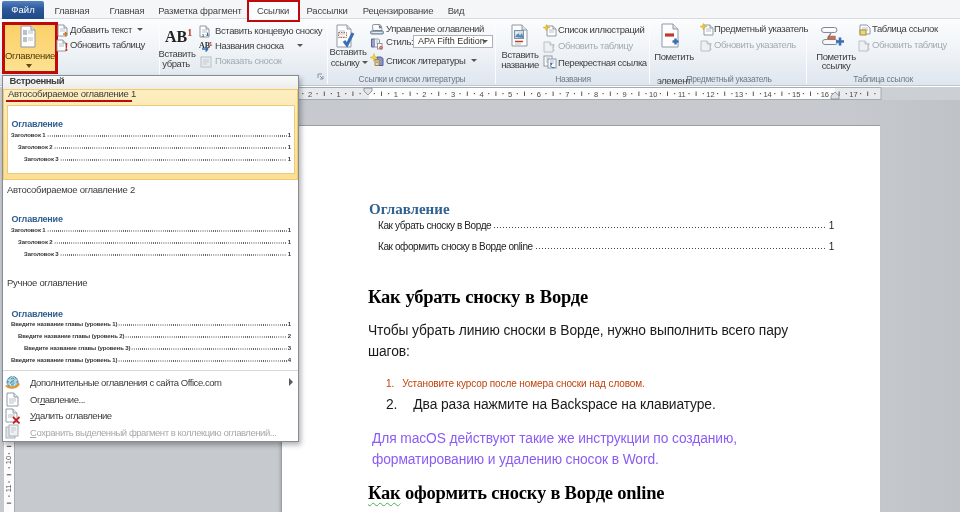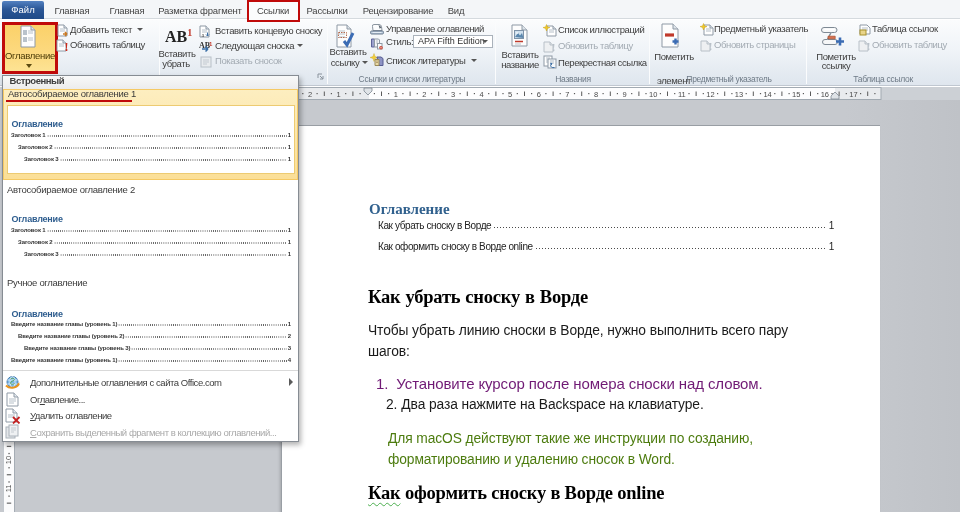--- a/index.html
+++ b/index.html
@@ -89,21 +89,21 @@
     </svg>
 </div>
 <div class="a ri" style="left:215px;top:25px">Вставить концевую сноску</div>
 <div class="a" style="left:199px;top:39px;width:14px;height:13px">
 <svg width="14" height="13">
       <text x="0" y="8" font-size="8" font-weight="bold" font-family="Liberation Serif" fill="#333">AB</text>
       <text x="10" y="6" font-size="6" fill="#c0392b" font-weight="bold">1</text>
       <path d="M3 9h6m0 0-2.5-2.5M9 9l-2.5 2.5" stroke="#3a6ea5" stroke-width="1.5" fill="none"></path>
     </svg>
 </div>
-<div class="a ri" style="left:215px;top:40px">Следующая сноска</div>
+<div class="a ri" style="left:215px;top:40px">Названия сноска</div>
 <div class="a" style="left:297px;top:44px;width:0;height:0;border-left:3px solid transparent;border-right:3px solid transparent;border-top:3.5px solid #555"></div>
 <div class="a" style="left:200px;top:54px;width:12px;height:12px">
 <svg width="12" height="12">
       <rect x="1" y="1" width="10" height="10" fill="#e8ebee" stroke="#b8c0c8"></rect>
       <path d="M3 4h6M3 6h6M3 8h4" stroke="#c3cad1"></path>
     </svg>
 </div>
 <div class="a rg" style="left:215px;top:54.5px">Показать сносок</div>
 <div class="a" style="left:317px;top:66px;width:7px;height:7px">
 <svg width="7" height="7">
@@ -219,21 +219,21 @@
     </svg>
 </div>
 <div class="a ri" style="left:714px;top:22.5px">Предметный указатель</div>
 <div class="a" style="left:700px;top:38px;width:14px;height:13px">
 <svg width="14" height="13">
       <path d="M1 2h6l3 3v7H1z" fill="#eef0f2" stroke="#b8c0c8"></path>
       <path d="M7 2v3h3" fill="#dde2e6" stroke="#b8c0c8"></path>
       <text x="9" y="11" font-size="10" font-weight="bold" fill="#b8c0c8" font-family="Liberation Serif">!</text>
     </svg>
 </div>
-<div class="a rg" style="left:714px;top:38.5px">Обновить страницы</div>
+<div class="a rg" style="left:714px;top:38.5px">Обновить указатель</div>
 
 <div class="a" style="left:820px;top:25px;width:22px;height:23px">
 <svg width="24" height="23">
       <path d="M4 2.5 h10.5 q2.5 0 2.5 2.5 t-2.5 2.5 h-3.2 l-3.6 7 h7.3 q2.5 0 2.5 2.5 t-2.5 2.5 H5 q-2.5 0-2.5-2.5 t2.5-2.5 h2.2 l3.6-7 H4 q-2.5 0-2.5-2.5 T4 2.5z" fill="#f6f7f8" stroke="#7e8994" stroke-width="1" stroke-linejoin="round"></path>
       <path d="M4.5 4.5h10" stroke="#fff" stroke-width="1.6"></path>
       <path d="M8 11.2h7.2v2.6H8z" fill="#d8704f" stroke="#a8502f" stroke-width="0.7"></path>
       <path d="M20 12.5v8M16 16.5h8" stroke="#3b6cb4" stroke-width="2.6"></path>
     </svg>
 </div>
 <div class="a ri" style="left:836px;top:50.5px;transform:translateX(-50%)">Пометить</div>
@@ -417,23 +417,23 @@
       <span>1</span>
     </div>
   <div style="display:flex;align-items:baseline;height:19px">
       <span style="white-space:nowrap">Как оформить сноску в Ворде online</span>
       <span style="flex:1;background-image:radial-gradient(circle,#4a4a4a .5px,transparent .62px);background-size:3px 2.5px;background-repeat:repeat-x;background-position:0 bottom;height:11px;margin:0 2px"></span>
       <span>1</span>
     </div>
 </div>
 <div class="a" style="left:368px;top:287px;font-family:'Liberation Serif',serif;font-weight:bold;font-size:18.5px;letter-spacing:-0.2px;color:#000;word-spacing:0.5px">Как убрать сноску в Ворде</div>
 <div class="a" style="left:368px;top:321px;font-size:13.8px;letter-spacing:-0.1px;color:#1a1a1a;line-height:20.5px;white-space:nowrap">Чтобы убрать линию сноски в Ворде, нужно выполнить всего пару<br>шагов:</div>
-<div class="a" style="left:376px;top:374px;font-size:15px;letter-spacing:-0.1px;color:#701a75;line-height:20.5px;white-space:nowrap">1.<span style="margin-left:8px">Установите курсор после номера сноски над словом.</span></div>
-<div class="a" style="left:386px;top:394.5px;font-size:13.8px;letter-spacing:-0.1px;color:#1a1a1a;line-height:20.5px;white-space:nowrap">2.<span style="margin-left:4px">Два раза нажмите на Backspace на клавиатуре.</span></div>
-<div class="a" style="left:388px;top:429px;font-size:13.8px;letter-spacing:-0.1px;color:#4d7c0f;line-height:20.5px;white-space:nowrap">Для macOS действуют такие же инструкции по созданию,<br>форматированию и удалению сносок в Word.</div>
+<div class="a" style="left:386px;top:374px;font-size:10px;letter-spacing:-0.1px;color:#c2410c;line-height:20.5px;white-space:nowrap">1.<span style="margin-left:8px">Установите курсор после номера сноски над словом.</span></div>
+<div class="a" style="left:386px;top:394.5px;font-size:13.8px;letter-spacing:-0.1px;color:#1a1a1a;line-height:20.5px;white-space:nowrap">2.<span style="margin-left:16px">Два раза нажмите на Backspace на клавиатуре.</span></div>
+<div class="a" style="left:372px;top:429px;font-size:13.8px;letter-spacing:-0.1px;color:#8b5cf6;line-height:20.5px;white-space:nowrap">Для macOS действуют такие же инструкции по созданию,<br>форматированию и удалению сносок в Word.</div>
 <div class="a" style="left:368px;top:483px;font-family:'Liberation Serif',serif;font-weight:bold;font-size:18.5px;letter-spacing:-0.2px;color:#000"><span style="text-decoration:underline wavy #4caf50 1px;text-underline-offset:3px">Как</span> оформить сноску в Ворде online</div>
 
 <div class="a" style="left:2px;top:75px;width:297px;height:367px;background:#fff;border:1px solid #868c93;box-shadow:2px 3px 5px rgba(0,0,0,.3);z-index:40"></div>
 <div class="a" style="left:3px;top:76px;width:295px;height:13px;background:linear-gradient(180deg,#f8f9f9,#ececec);z-index:41"></div>
 <div class="a" style="left:9.5px;top:74.5px;font-size:9.5px;letter-spacing:-0.45px;font-weight:bold;color:#3e3e3e;z-index:42">Встроенный</div>
 
 <div class="a" style="left:3px;top:89px;width:295px;height:91px;background:linear-gradient(180deg,#fdeec0,#fbdf97);border:1px solid #f5c964;z-index:41"></div>
 <div class="a" style="left:8px;top:88px;font-size:9.5px;letter-spacing:-0.3px;color:#3a3a3a;z-index:42">Автособираемое оглавление 1</div>
 <div class="a" style="left:6px;top:99.5px;width:126px;height:2.8px;background:#c00a0a;z-index:43"></div>
 <div class="a" style="left:7px;top:104.5px;width:288px;height:69px;background:#fff;border:1.5px solid #edcb72;z-index:42"></div>

